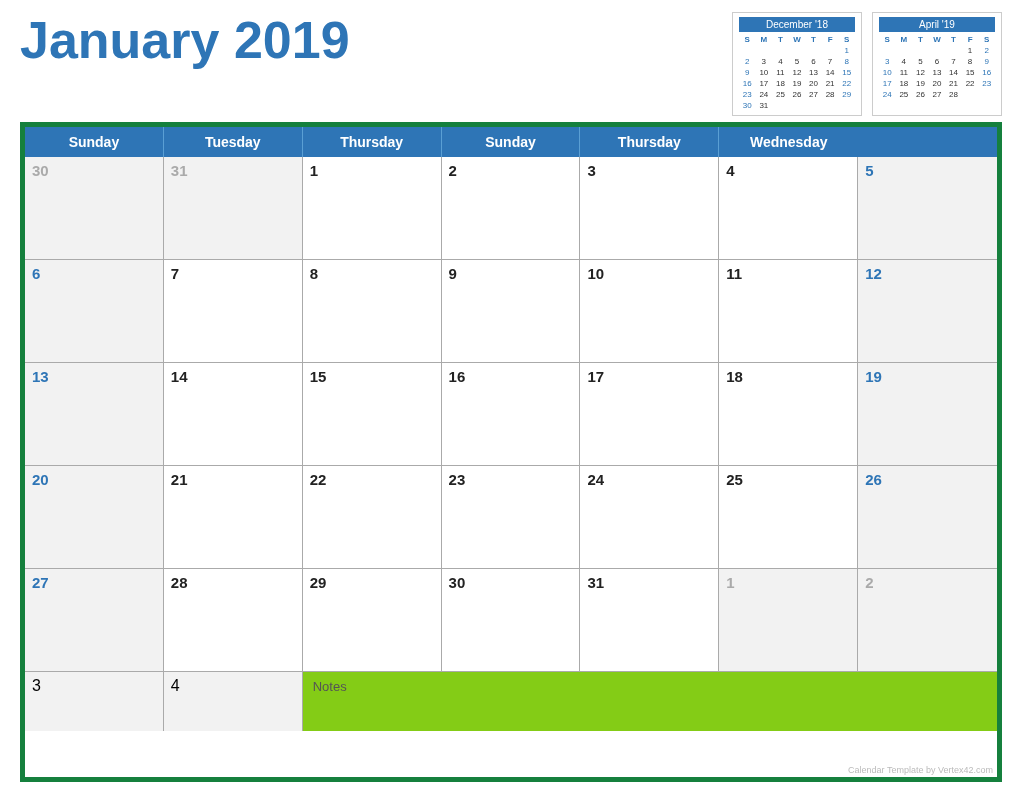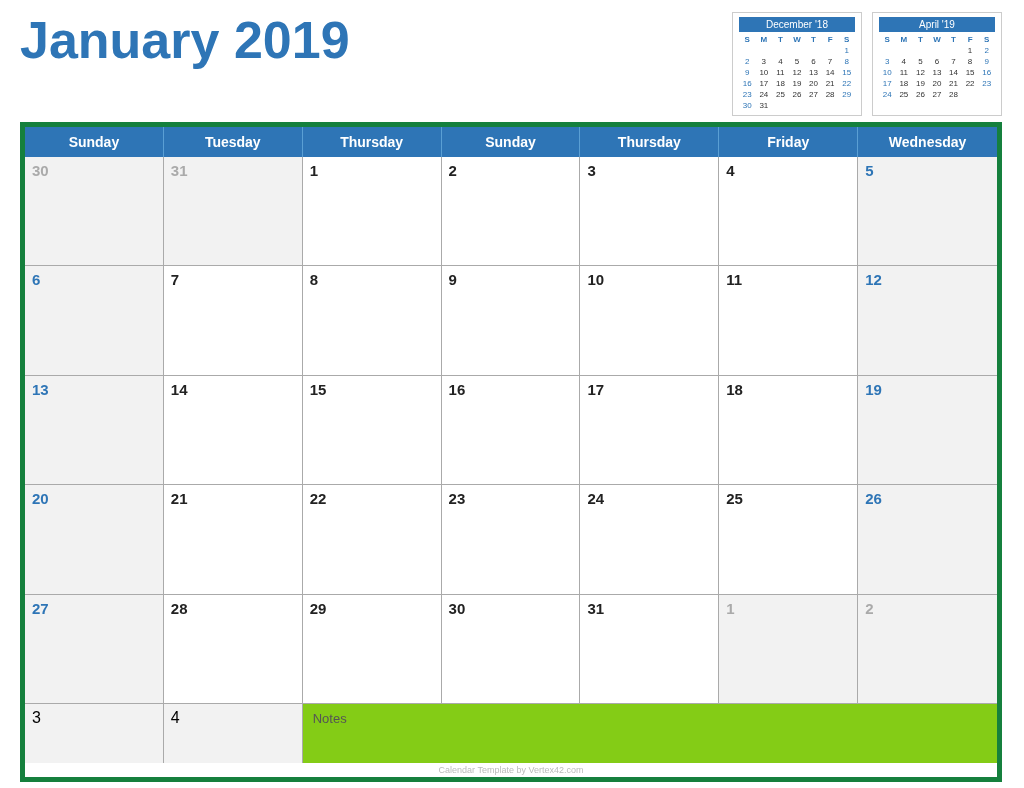--- a/index.html
+++ b/index.html
@@ -140,22 +140,23 @@
     }
     .notes-span {
       grid-column: 3 / 8;
       background: #84cc16;
       border-right: none;
       padding: 5px 10px;
     }
     .watermark {
       font-size: 9px;
       color: #bbb;
-      text-align: center;
+      text-align: right;
       padding: 2px 4px;
+      margin-top: 32px;
     }
   </style>
 </head>
 <body>
 
 <div class="page">
   <div class="top-section">
     <h1 class="main-title">January 2019</h1>
     <div class="mini-calendars">
 
@@ -298,21 +299,20 @@
   </div>
 
   <div class="calendar-container">
     <div class="cal-header-row">
 
     <div class="cal-header-cell">Sunday</div>
         <div class="cal-header-cell">Tuesday</div>
         <div class="cal-header-cell">Thursday</div>
         <div class="cal-header-cell">Sunday</div>
         <div class="cal-header-cell">Thursday</div>
-        <div class="cal-header-cell">Friday</div>
         <div class="cal-header-cell">Wednesday</div>
       </div>
     <div class="cal-body">
 
     <div class="cal-week">
           <div class="cal-cell">
             <span class="day-num gray">30</span>
           </div>
           <div class="cal-cell">
             <span class="day-num gray">31</span>

